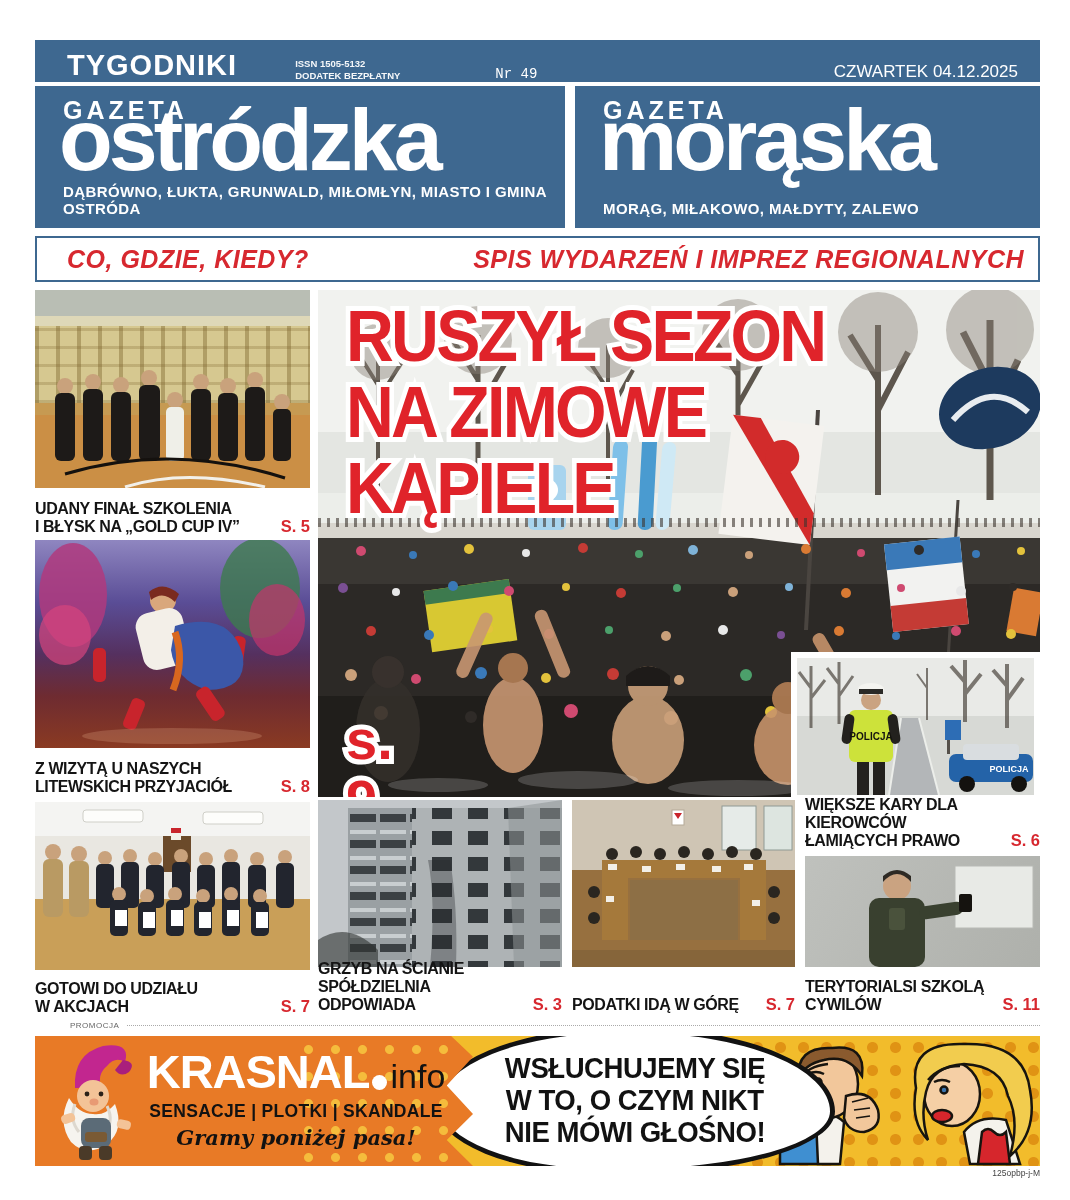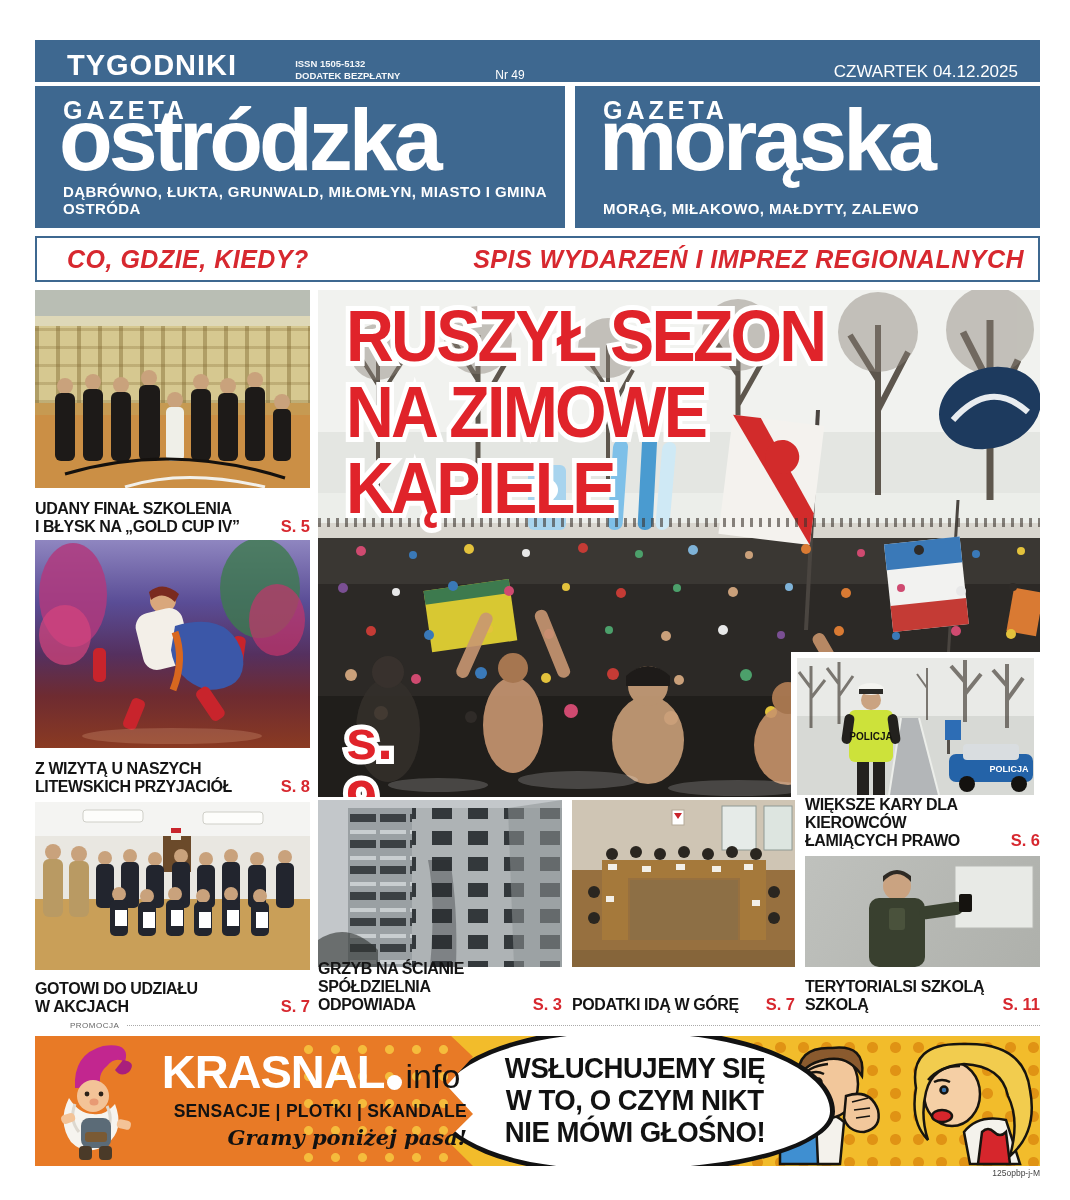--- a/index.html
+++ b/index.html
@@ -4,21 +4,21 @@
 <style>
   html,body{margin:0;padding:0;background:#ffffff;}
   .page{position:relative;width:1070px;height:1200px;background:#fff;overflow:hidden;
         font-family:"Liberation Sans",sans-serif;}
 
   
   .topbar{position:absolute;left:35px;top:40px;width:1005px;height:42px;background:#3e6890;
           display:flex;align-items:flex-end;color:#fff;}
   .tb-brand{font-size:29px;font-weight:bold;letter-spacing:1px;margin-left:32px;}
   .tb-issn{margin-left:58px;font-size:9.5px;font-weight:bold;line-height:1.25;opacity:.95;}
-  .tb-issue{margin-left:95px;font-size:12px;}
+  .tb-issue{margin-left:95px;font-size:14px;font-family:Liberation Mono, monospace;}
   .tb-date{margin-left:auto;margin-right:22px;font-size:17px;}
 
   
   .masthead{position:absolute;left:35px;top:86px;width:1005px;height:142px;display:flex;gap:10px;}
   .mast{position:relative;background:#3e6890;color:#fff;flex:none;}
   .mast.left{width:530px;}
   .mast.right{width:465px;}
   .mast .kicker{position:absolute;left:28px;top:10px;font-size:25px;font-weight:bold;letter-spacing:4px;}
   .mast .name{position:absolute;left:24px;top:8px;font-size:88px;font-weight:bold;letter-spacing:-4px;line-height:1.1;}
   .mast .coverage{position:absolute;left:28px;bottom:11px;font-size:15px;font-weight:bold;letter-spacing:.4px;}
@@ -107,21 +107,21 @@
   .ad-right{position:absolute;right:0;top:0;bottom:0;width:340px;background:#f2bc2b;
     background-image:radial-gradient(circle,#e09314 5px,transparent 6px);background-size:23px 23px;}
   .bubble{position:absolute;left:400px;top:-8px;width:400px;height:146px;background:#fff;border:5px solid #121212;
     border-radius:48% 52% 55% 45% / 55% 60% 45% 50%;box-sizing:border-box;
     display:flex;flex-direction:column;align-items:center;justify-content:center;z-index:2;}
   .bubble div{font-size:29px;font-weight:bold;letter-spacing:-.5px;line-height:1.1;color:#121212;transform:scaleX(.95);white-space:nowrap;}
   .ad-orange{position:absolute;left:0;top:0;bottom:0;width:438px;background:#e87a26;z-index:3;
     clip-path:polygon(0 0,95% 0,100% 16%,94% 38%,100% 60%,94% 80%,100% 100%,0 100%);}
   .ad-orange .diamonds{position:absolute;right:8px;top:0;bottom:0;width:170px;
     background-image:radial-gradient(circle,#f6c33e 4px,transparent 5px);background-size:27px 27px;opacity:.9;}
-  .krasnal-text{position:absolute;left:120px;top:12px;width:312px;text-align:right;z-index:4;}
+  .krasnal-text{position:absolute;left:105px;top:12px;width:312px;text-align:center;z-index:4;}
   .kr-line{display:flex;align-items:baseline;justify-content:center;}
   .kr-brand{font-size:47px;font-weight:bold;color:#fff;letter-spacing:-1px;line-height:1;}
   .kr-dot{width:15px;height:15px;border-radius:50%;background:#fff;margin:0 3px;align-self:flex-end;margin-bottom:5px;}
   .kr-domain{font-size:34px;color:#121212;line-height:1;}
   .kr-tagline{margin-top:6px;font-size:17.5px;font-weight:bold;color:#121212;letter-spacing:.3px;}
   .kr-slogan{margin-top:3px;font-size:21px;font-weight:bold;font-style:italic;color:#121212;
     font-family:"DejaVu Serif",serif;}
   .gnome{position:absolute;left:10px;bottom:2px;z-index:4;}
   .couple{position:absolute;right:0;top:0;}
   .ad-code{position:absolute;top:1168px;right:30px;font-size:8.5px;color:#444;}
@@ -504,21 +504,21 @@
       <path d="M 78 26 Q 92 10 106 26 L 106 20 Q 92 8 78 20 Z" fill="#2e2a24"></path>
       <rect x="64" y="42" width="56" height="69" rx="10" fill="#39402f"></rect>
       <rect x="114" y="48" width="44" height="13" rx="6" fill="#39402f" transform="rotate(-8 136 54)"></rect>
       <rect x="154" y="38" width="13" height="18" rx="2" fill="#15130f"></rect>
       <rect x="84" y="52" width="16" height="22" rx="3" fill="#4a523c"></rect>
     </svg>
   </div>
   <div class="cap cap7">
     <div class="t">
       <div>TERYTORIALSI SZKOLĄ</div>
-      <div>SZKOLĄ</div>
+      <div>CYWILÓW</div>
     </div>
     <div class="p">S. 11</div>
   </div>
 
   <div class="promo-row">
     <span class="promo-label">PROMOCJA</span>
     <span class="promo-rule"></span>
   </div>
 
   <div class="ad">

